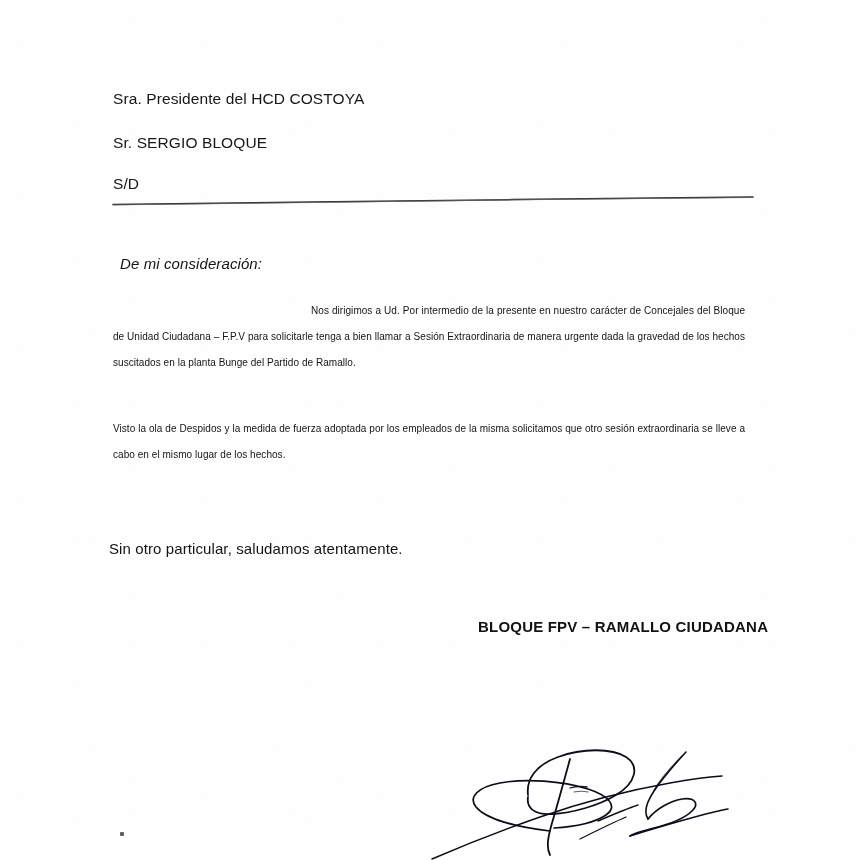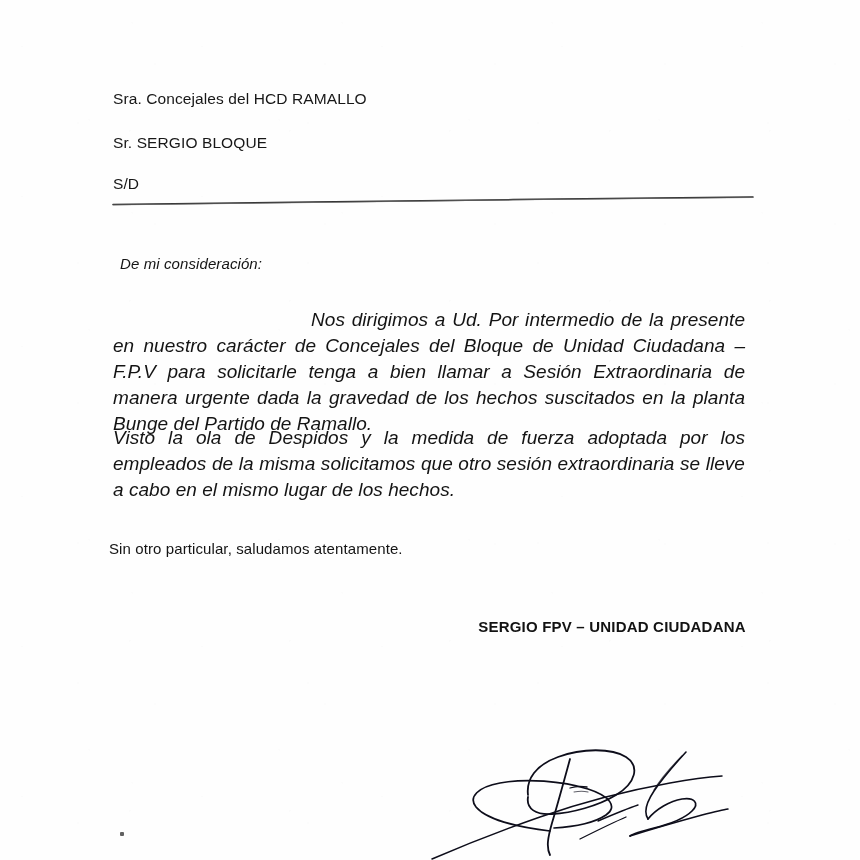--- a/index.html
+++ b/index.html
@@ -72,27 +72,26 @@
     font-size: 15px;
     letter-spacing: .1px;
     font-style: italic;
   }
 
   
   .para {
     position: absolute;
     left: 113px;
     width: 632px;
-    font-size: 19px;
+    font-size: 10px;
     line-height: 26px;
     text-align: justify;
     text-justify: inter-word;
     color: #141414;
     letter-spacing: .05px;
-    font-style: italic;
   }
   .para-1 {
     top: 288px;
     text-indent: 198px;
   }
   .para-2 {
     top: 406px;
   }
 
   .closing {
@@ -147,41 +146,41 @@
   }
 </style>
 </head>
 <body>
 
 <div id="page">
 
   <div class="grain"></div>
 
   <div class="addressee">
-    <div class="addressee-line addr-1">Sra. Concejales del HCD RAMALLO</div>
+    <div class="addressee-line addr-1">Sra. Presidente del HCD COSTOYA</div>
     <div class="addressee-line addr-2">Sr. SERGIO BLOQUE</div>
     <div class="addressee-line addr-3">S/D</div>
   </div>
 
   <div class="rule">
     <svg viewBox="0 0 640 10" preserveAspectRatio="none" aria-hidden="true">
       <path d="M0 8.4 L200 6.0 L400 3.6 L640 1.0" stroke="#2b2b2b" stroke-width="1.5" fill="none" stroke-linecap="round"></path>
       <path d="M0 8.9 L210 6.4 L430 3.5 L640 1.5" stroke="#6a6a6a" stroke-width="0.7" fill="none" stroke-linecap="round"></path>
     </svg>
   </div>
 
   <div class="salutation">De mi consideración:</div>
 
   <p class="para para-1">Nos dirigimos a Ud. Por intermedio de la presente en nuestro carácter de Concejales del Bloque de Unidad Ciudadana – F.P.V para solicitarle tenga a bien llamar a Sesión Extraordinaria de manera urgente dada la gravedad de los hechos suscitados en la planta Bunge del Partido de Ramallo.</p>
 
   <p class="para para-2">Visto la ola de Despidos y la medida de fuerza adoptada por los empleados de la misma solicitamos que otro sesión extraordinaria se lleve a cabo en el mismo lugar de los hechos.</p>
 
   <div class="closing">Sin otro particular, saludamos atentamente.</div>
 
-  <div class="sign-label">SERGIO FPV – UNIDAD CIUDADANA</div>
+  <div class="sign-label">BLOQUE FPV – RAMALLO CIUDADANA</div>
 
   <div class="signature">
     <svg viewBox="0 0 300 125" preserveAspectRatio="none" aria-hidden="true">
 
       <path d="M2 124 C 30 112, 70 96, 110 82 C 150 68, 195 56, 240 48 C 262 44, 278 42, 292 41" stroke-width="1.5"></path>
 
       <path d="M120 96 C 86 92, 56 84, 46 72 C 38 62, 48 52, 70 48 C 96 43, 132 46, 158 54
                C 180 61, 188 72, 176 80 C 164 88, 142 92, 124 93" stroke-width="1.7"></path>
 
       <path d="M98 60 C 96 44, 106 30, 128 22 C 152 13, 182 13, 196 22 C 210 31, 206 48, 186 60

